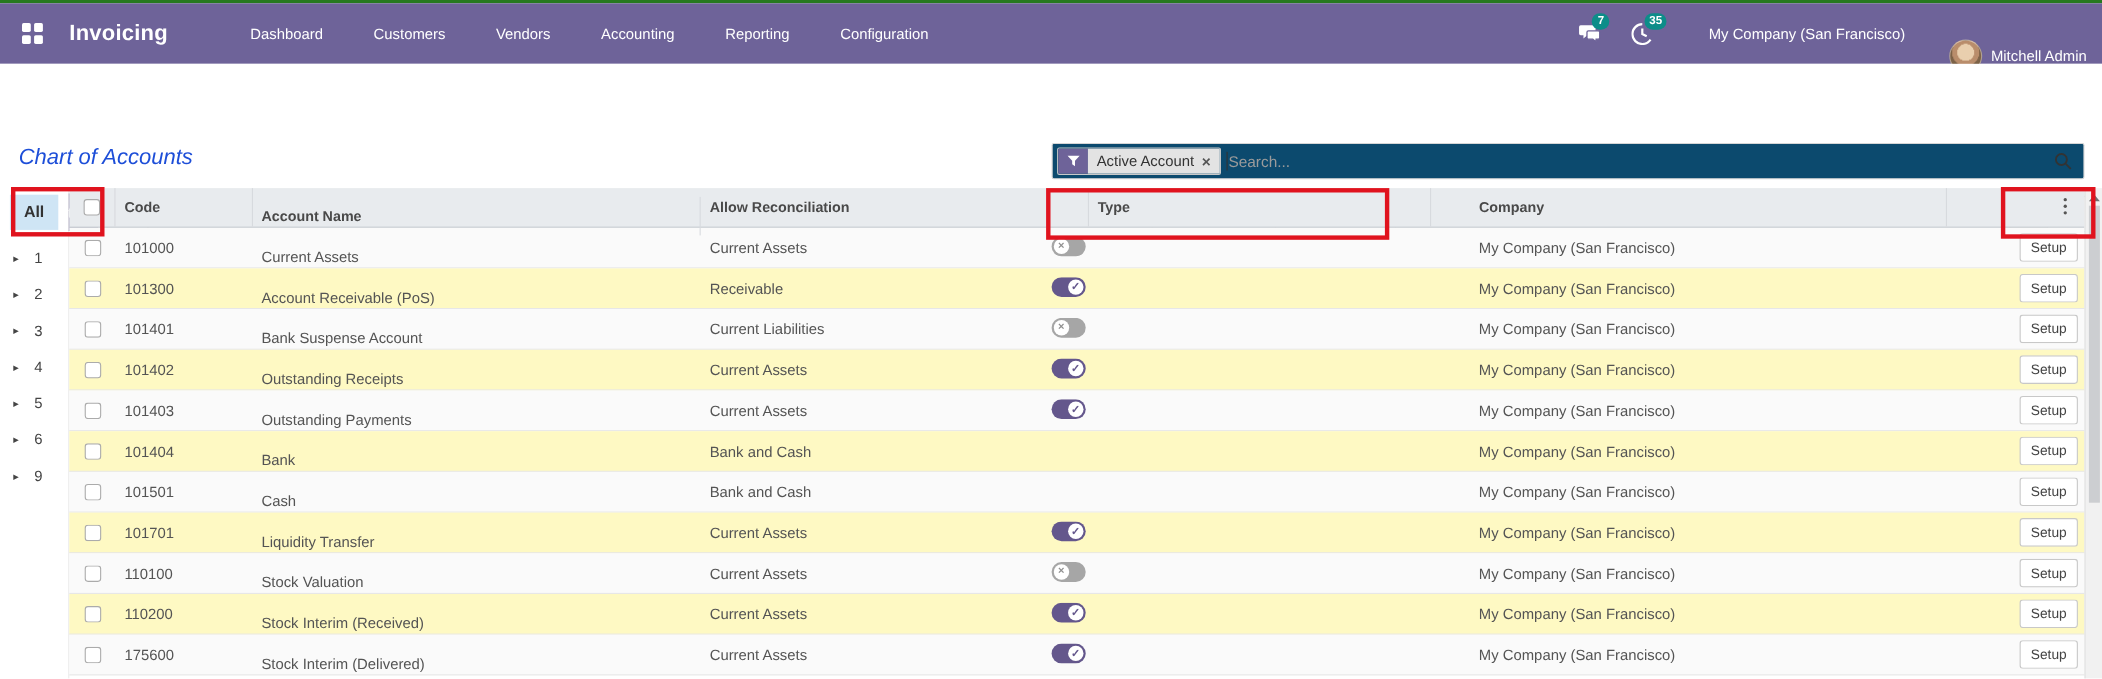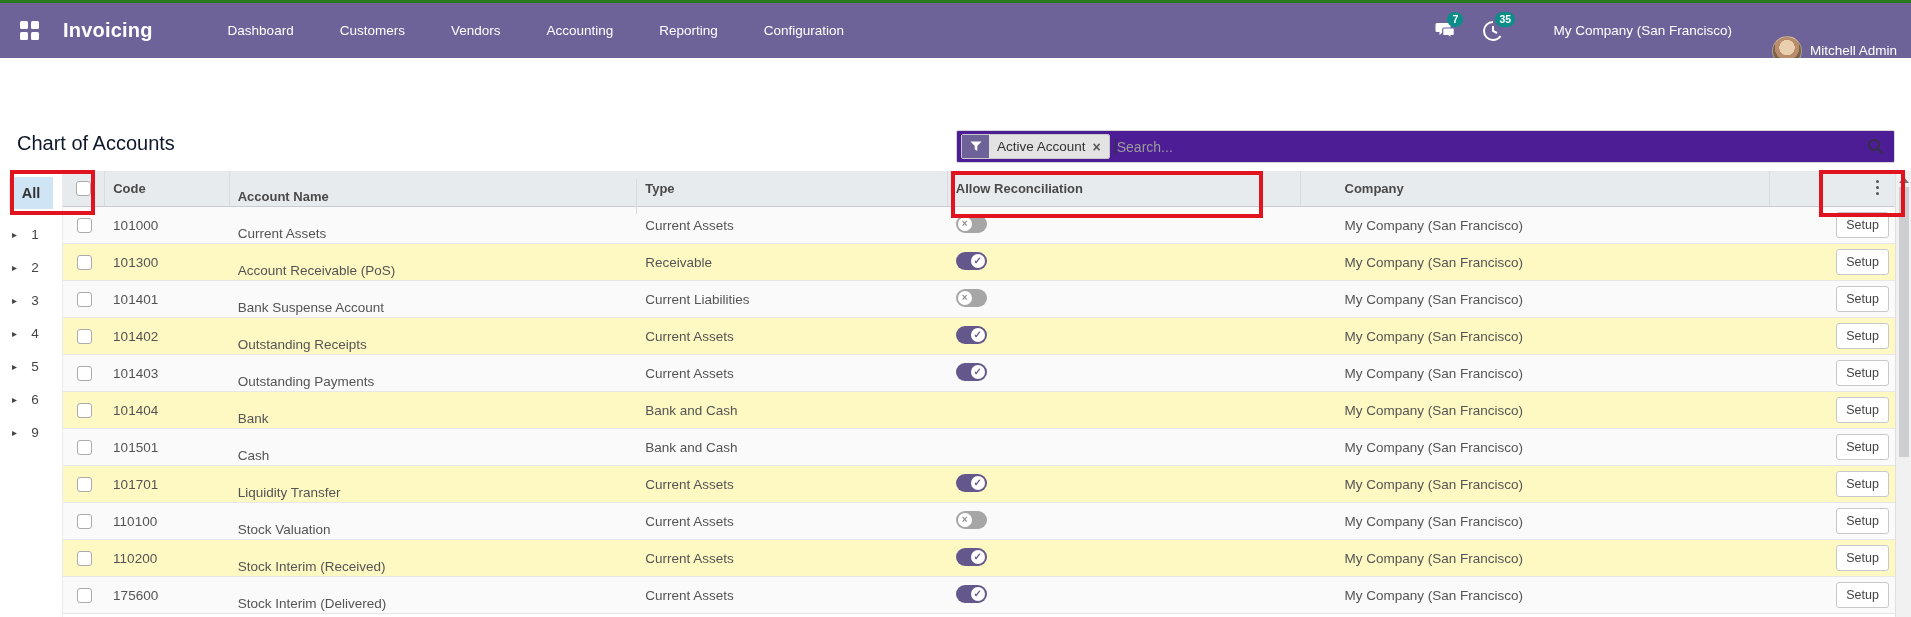--- a/index.html
+++ b/index.html
@@ -20,30 +20,30 @@
   .nav-right { margin-left:auto; display:flex; align-items:center; margin-right:14px; }
   .icon-wrap { position:relative; margin-right:26px; cursor:pointer; display:flex; align-items:center; }
   .badge { position:absolute; top:-9px; left:12px; background:#0c8d89; color:#fff; font-size:10.5px; line-height:15px; min-width:16px; text-align:center; border-radius:9px; padding:0 4px; font-weight:bold; }
   .nav-company { font-size:13.5px; margin:0 40px 0 24px; cursor:pointer; }
   .user-menu { display:flex; align-items:center; cursor:pointer;margin-top:40px; }
   .avatar { width:30px; height:30px; border-radius:50%; background:radial-gradient(circle at 50% 38%, #e9cfae 0 34%, #b98d6b 35% 55%, #7c6247 56% 100%); margin-right:8px; border:1px solid rgba(255,255,255,.4); }
   .nav-user { font-size:13.5px; }
 
   
   .control-panel { position:absolute; top:58px; left:0; width:100%; height:113px; background:#fff; }
-  .page-title { position:absolute; left:17px; top:74px; font-size:20px; color:#0f172a; }
+  .page-title { position:absolute; left:17px; top:74px; font-size:20px; color:#1d4ed8;font-style:italic; }
   .annotation { position:absolute; border:4px solid #e0131e; pointer-events:none; z-index:5; }
   .ann-create { left:10px; top:112px; width:85px; height:45px; }
   .ann-filters { left:951px; top:113px; width:312px; height:47px; }
   .ann-switcher { left:1819px; top:112px; width:86px; height:47px; }
   .btn-create { position:absolute; left:16px; top:118px; width:73px; height:34px; background:#6e6399; color:#fff; border:1px solid #5c5287; border-radius:3px; font-size:13.5px; font-family:inherit; cursor:pointer; }
   .btn-download { position:absolute; left:97px; top:118px; width:38px; height:34px; background:#fff; border:1px solid #ccc; border-radius:3px; cursor:pointer; display:flex; align-items:center; justify-content:center; }
 
   
-  .searchbar { position:absolute; left:956px; top:72px; width:939px; height:33px; border:1px solid #d6d6d6; border-radius:2px; background:#4c1d95; display:flex; align-items:center; }
+  .searchbar { position:absolute; left:956px; top:72px; width:939px; height:33px; border:1px solid #d6d6d6; border-radius:2px; background:#0c4a6e; display:flex; align-items:center; }
   .facet { display:flex; height:25px; margin-left:4px; border:1px solid #c9c9c9; border-radius:2px; overflow:hidden; }
   .facet-icon { width:27px; background:#6e6399; display:flex; align-items:center; justify-content:center; }
   .facet-body { background:#e3e3e3; display:flex; align-items:center; padding:0 8px; font-size:13.5px; color:#333; }
   .facet-remove { margin-left:7px; font-weight:bold; color:#555; font-size:14px; cursor:pointer; }
   .caret-line { width:1px; height:17px; background:#333; margin-left:5px; }
   .search-placeholder { color:#9b9b9b; font-size:14px; margin-left:1px; flex:1; cursor:text; }
   .search-mag { margin-right:10px; cursor:pointer; display:flex; }
 
   
   .cp-buttons { position:absolute; left:957px; top:120px; display:flex; height:33px; border:1px solid #e2e2e2; border-radius:2px; background:#fff; }
@@ -275,22 +275,22 @@
       </div>
   </div>
 
   <div class="table">
     <div class="thead">
       <div class="th col-check">
           <div class="checkbox"></div>
         </div>
       <div class="th col-code">Code</div>
       <div class="th col-name">Account Name</div>
+      <div class="th col-recon">Allow Reconciliation</div>
       <div class="th col-type">Type</div>
-      <div class="th col-recon">Allow Reconciliation</div>
       <div class="th col-company">Company</div>
       <div class="th col-setup"></div>
       <div class="dots-vert">
           <i></i>
           <i></i>
           <i></i>
         </div>
     </div>
     <div class="tbody">
   <div class="trow">

